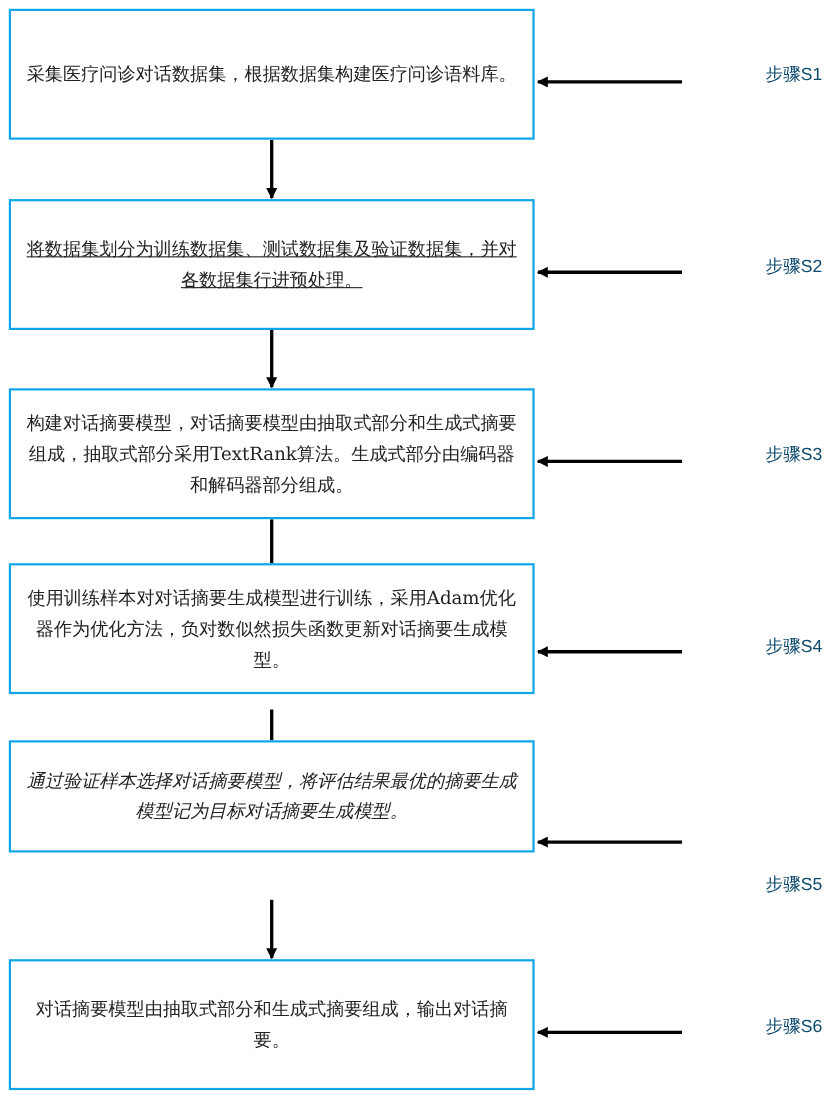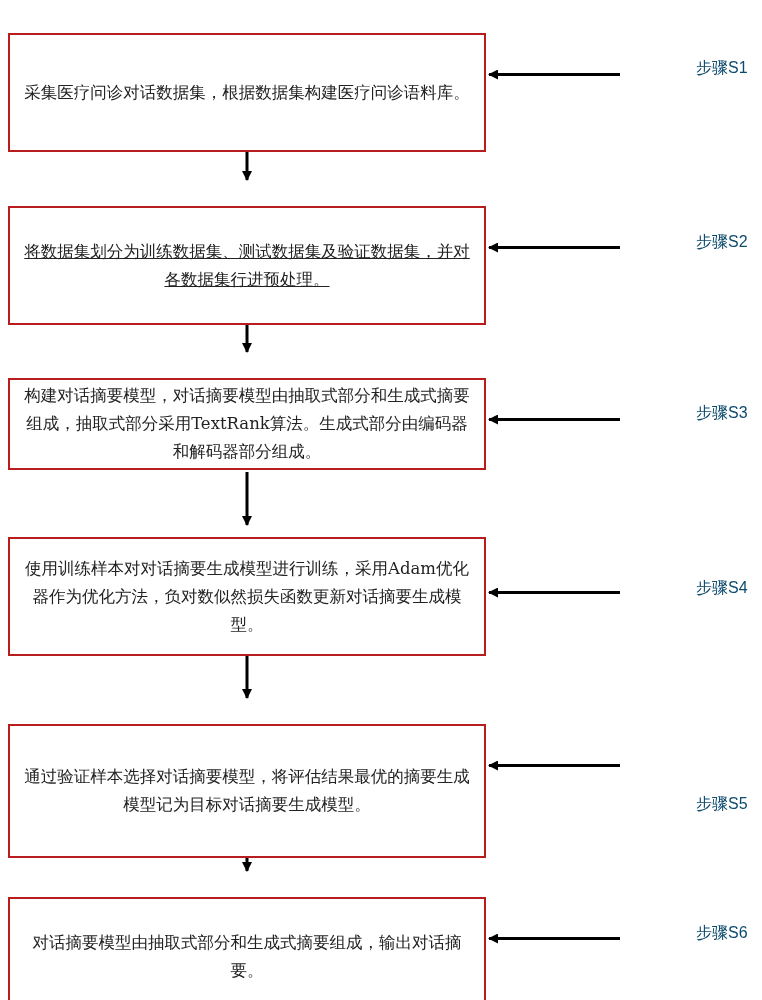--- a/index.html
+++ b/index.html
@@ -1,25 +1,24 @@
 <!DOCTYPE html>
 <html><head>
 <meta charset="utf-8">
 <style>
   html, body { margin: 0; padding: 0; background: #ffffff; }
   body { width: 762px; height: 1000px; position: relative; overflow: hidden; }
   .box {
     position: absolute; left: 8px; width: 478px;
-    border: 2px solid #b91c1c; box-sizing: border-box; background: #fff;
+    border: 2px solid #0ea5e9; box-sizing: border-box; background: #fff;
     display: flex; align-items: center; justify-content: center;
     text-align: center;
     font-family: "DejaVu Serif", "Liberation Serif", serif;
     font-size: 16.5px; line-height: 28px; color: #222;
     padding: 0 10px;
-    margin-top: 25px;
   }
   .label {
     position: absolute; left: 696px; width: 80px;
     font-family: Liberation Sans, sans-serif;
     font-size: 16px; color: #0c4a6e;
   }
   svg.connectors { position: absolute; left: 0; top: 0; }
 </style>
 </head>
 <body>
@@ -46,27 +45,27 @@
       <line x1="620" x2="489" y1="938.5" y2="938.5" stroke="#000" stroke-width="3" marker-end="url(#ah)"></line>
     </g>
 </svg>
 
 <div class="box" style="top:8px;height:119px;">
     <span>采集医疗问诊对话数据集，根据数据集构建医疗问诊语料库。</span>
   </div>
 <div class="box" style="top:181px;height:119px;text-decoration:underline;">
     <span>将数据集划分为训练数据集、测试数据集及验证数据集，并对各数据集行进预处理。</span>
   </div>
-<div class="box" style="top:353px;height:92px;">
+<div class="box" style="top:353px;height:119px;">
     <span>构建对话摘要模型，对话摘要模型由抽取式部分和生成式摘要组成，抽取式部分采用TextRank算法。生成式部分由编码器和解码器部分组成。</span>
   </div>
 <div class="box" style="top:512px;height:119px;">
     <span>使用训练样本对对话摘要生成模型进行训练，采用Adam优化器作为优化方法，负对数似然损失函数更新对话摘要生成模型。</span>
   </div>
-<div class="box" style="top:699px;height:134px;">
+<div class="box" style="top:673px;height:102px;font-style:italic;">
     <span>通过验证样本选择对话摘要模型，将评估结果最优的摘要生成模型记为目标对话摘要生成模型。</span>
   </div>
 <div class="box" style="top:872px;height:119px;">
     <span>对话摘要模型由抽取式部分和生成式摘要组成，输出对话摘要。</span>
   </div>
 
 <div class="label" style="top:58px;">步骤S1</div>
 <div class="label" style="top:232px;">步骤S2</div>
 <div class="label" style="top:403px;">步骤S3</div>
 <div class="label" style="top:578px;">步骤S4</div>

